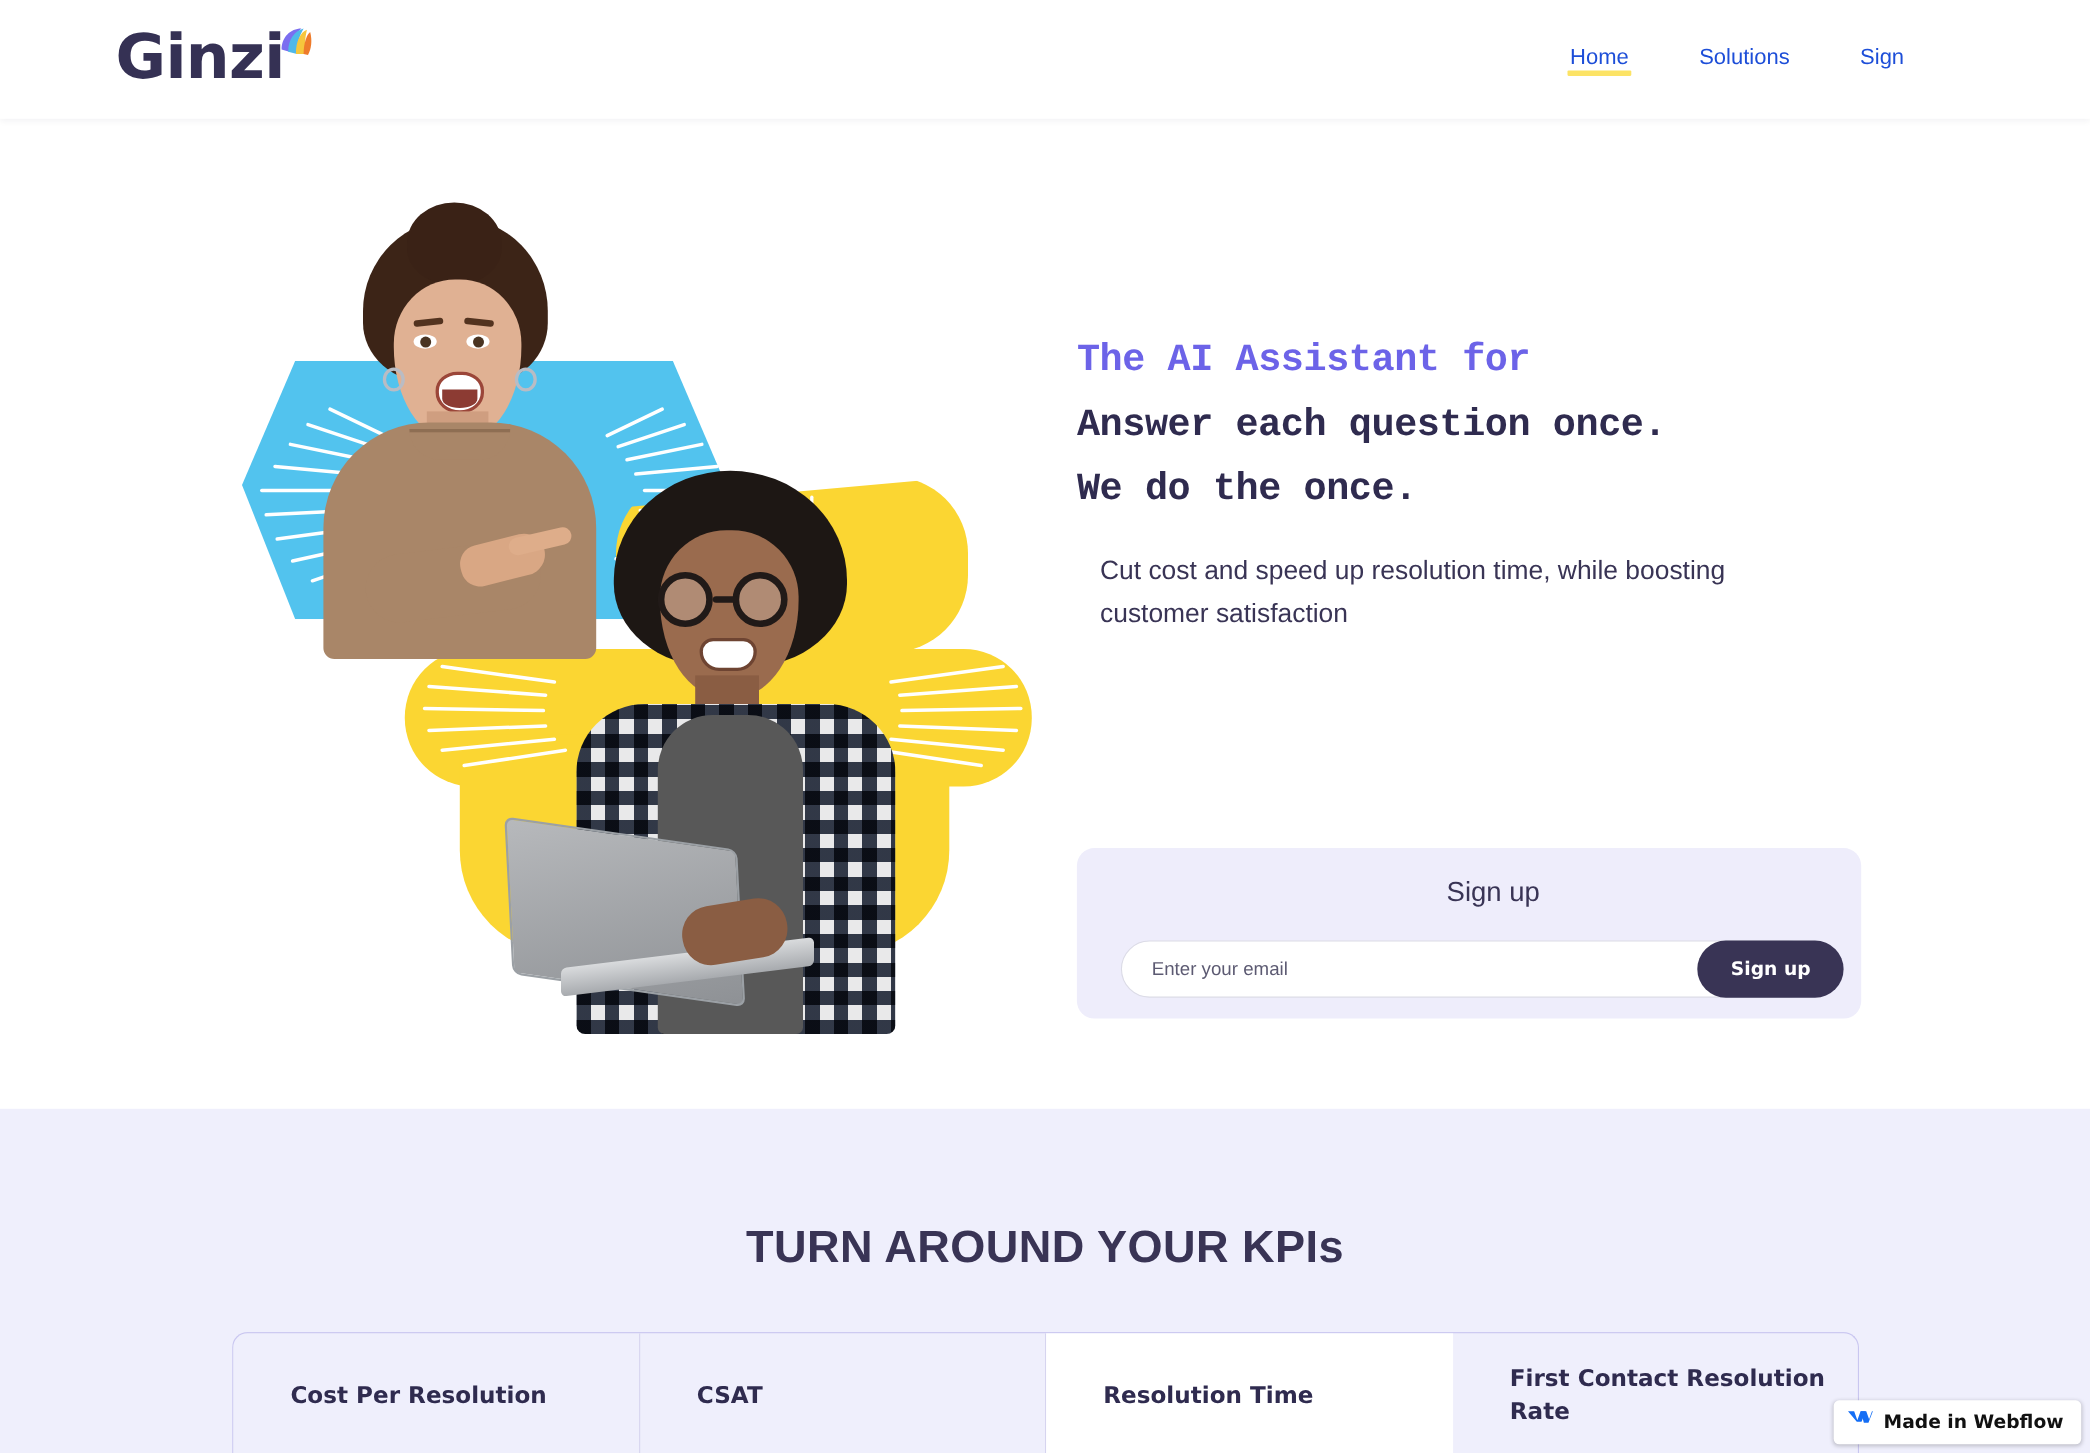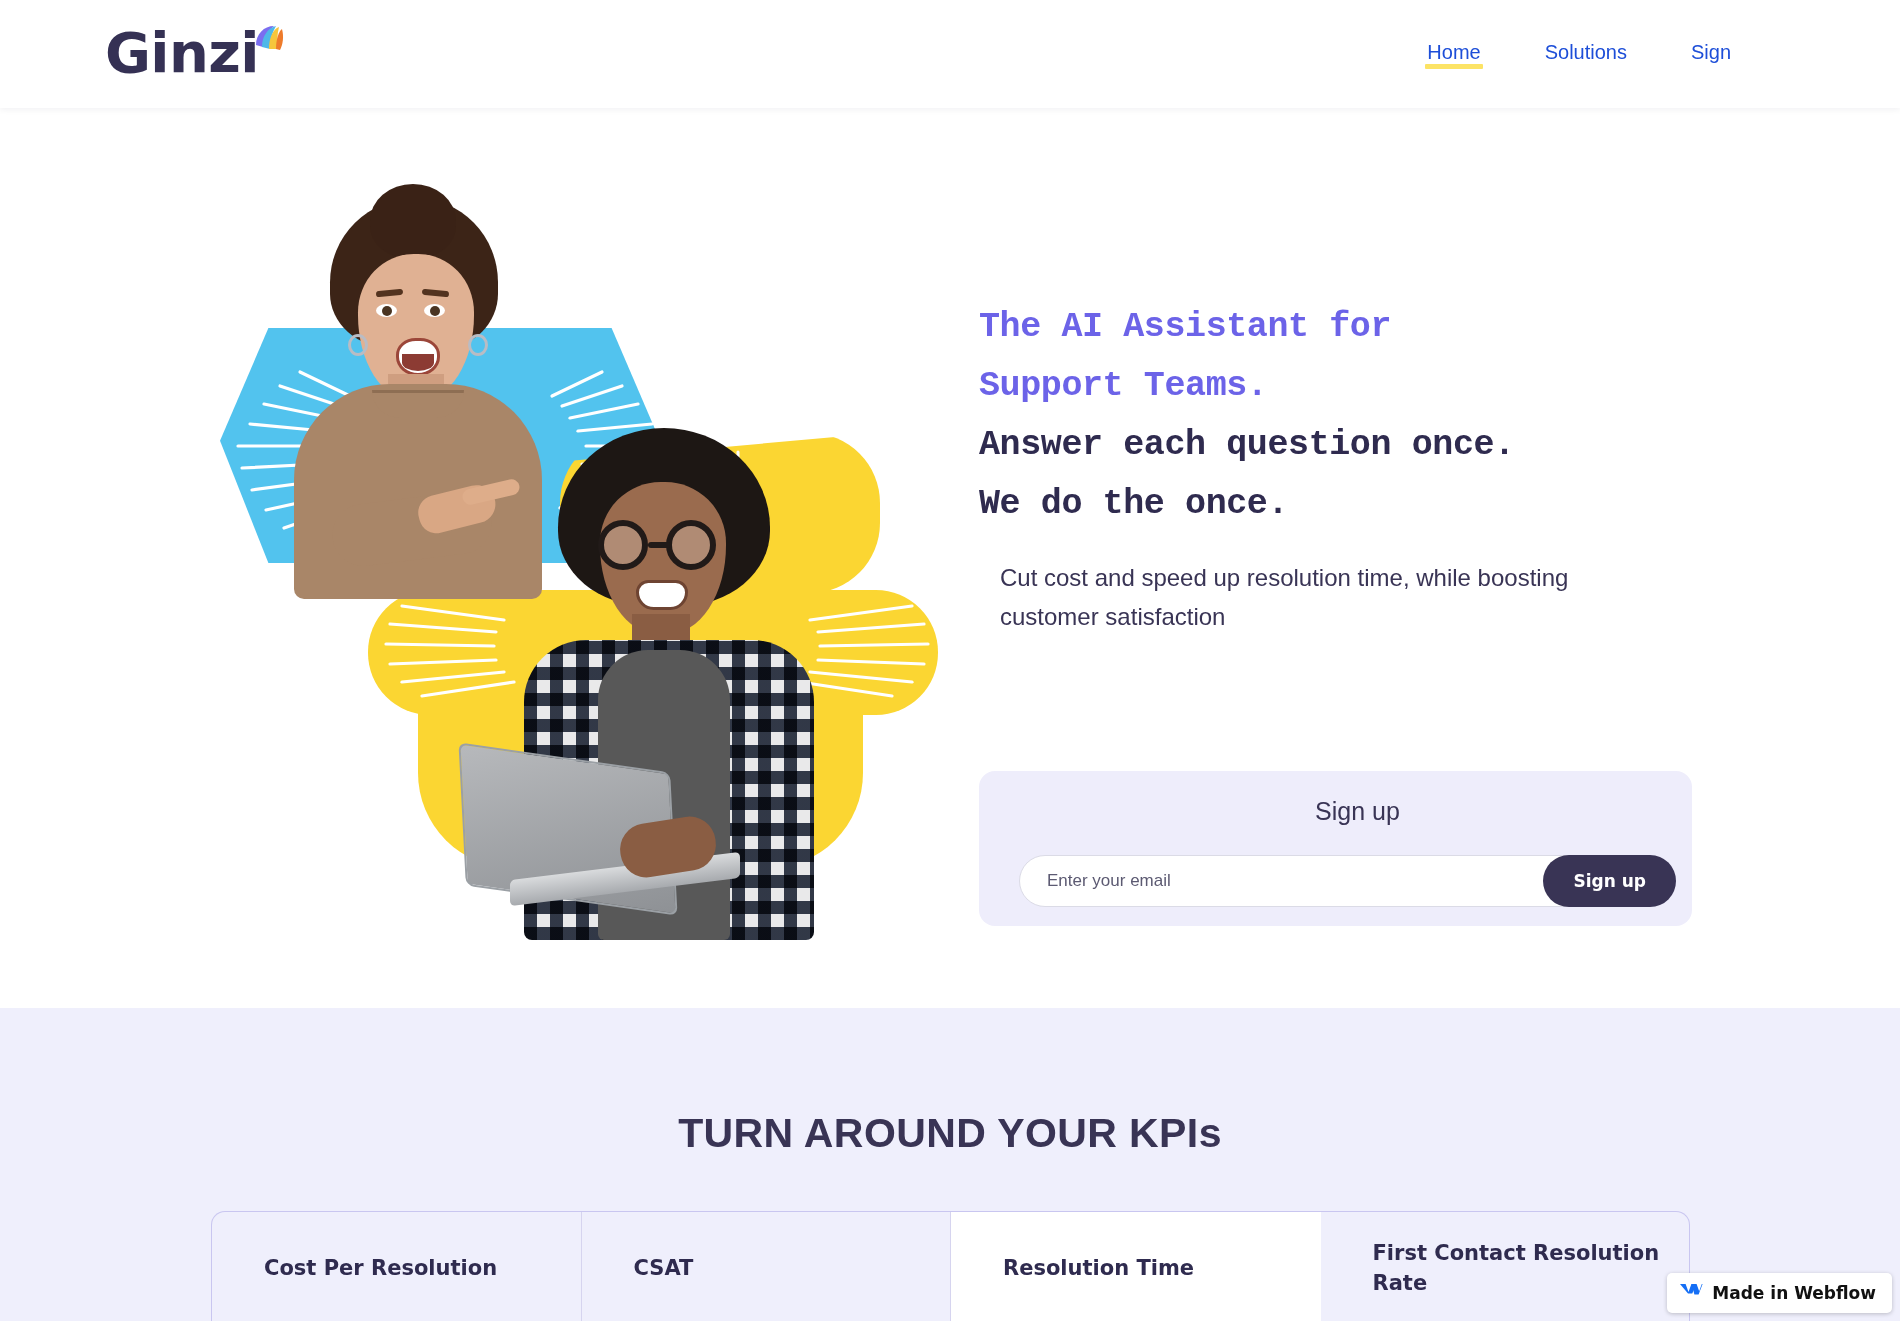--- a/index.html
+++ b/index.html
@@ -595,21 +595,20 @@
         <div class="p2-tee"></div>
         <div class="p2-laptop-lid"></div>
         <div class="p2-laptop-base"></div>
         <div class="p2-hand"></div>
       </div>
     </div>
 
     <div class="hero-copy">
       <h1 class="hero-title">
         <span class="accent">The AI Assistant for</span>
-        <span class="accent">Support Teams.</span>
         <span class="dark">Answer each question once.</span>
         <span class="dark">We do the once.</span>
       </h1>
       <p class="hero-sub">Cut cost and speed up resolution time, while boosting customer satisfaction</p>
     </div>
 
     <div class="signup-card">
       <div class="signup-title">Sign up</div>
       <div class="signup-row">
         <input class="signup-input" type="email" placeholder="Enter your email" style="">

